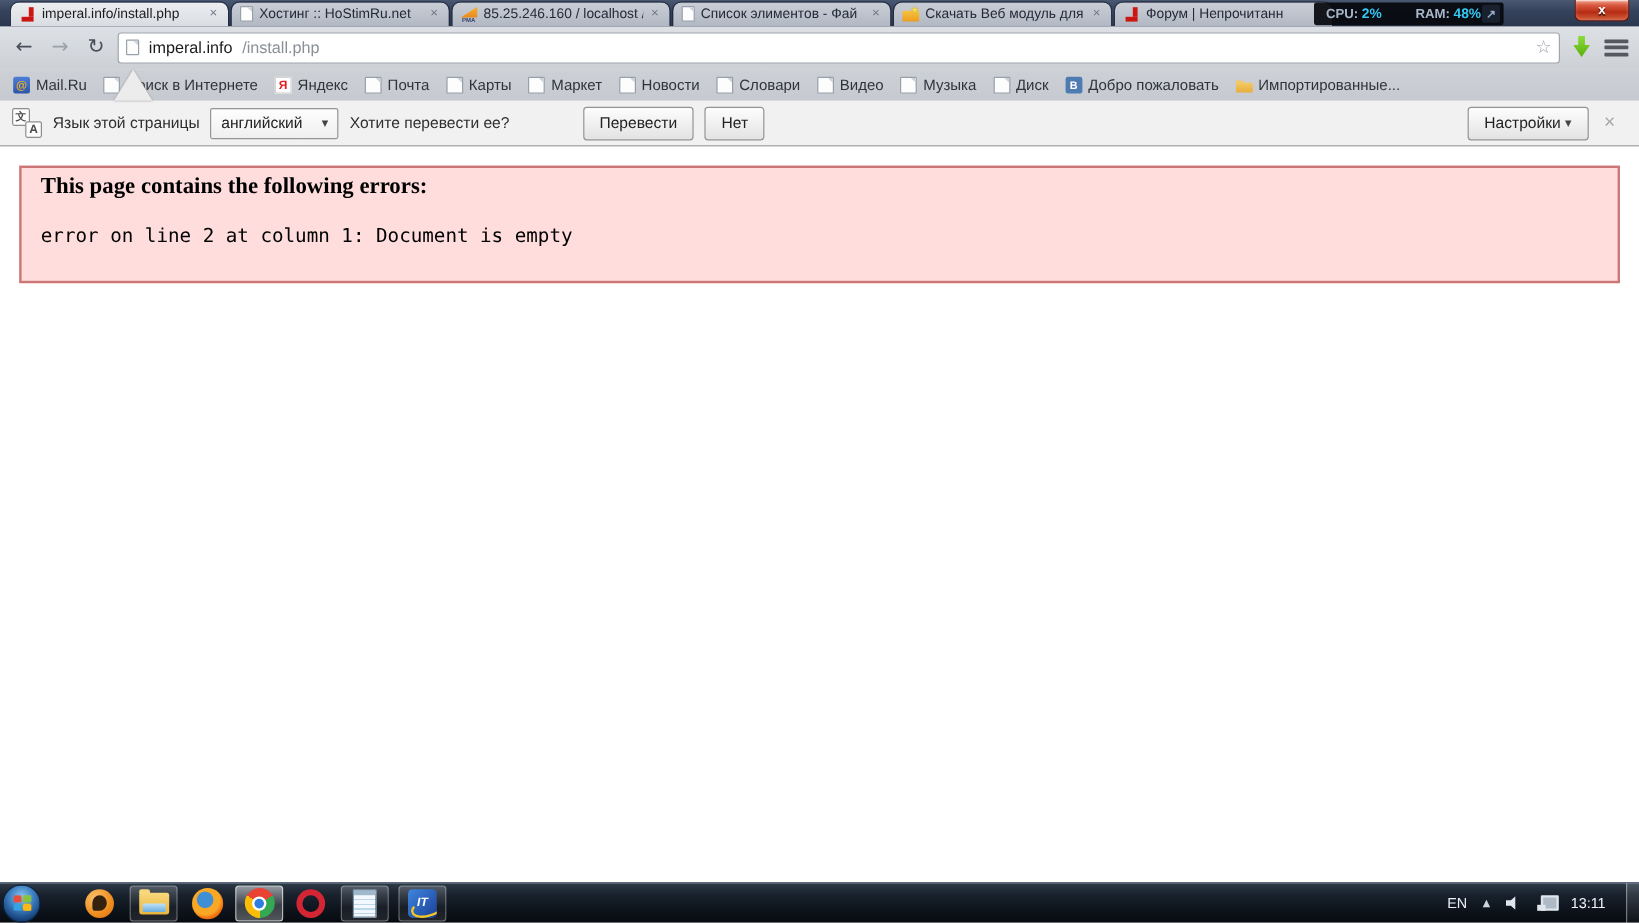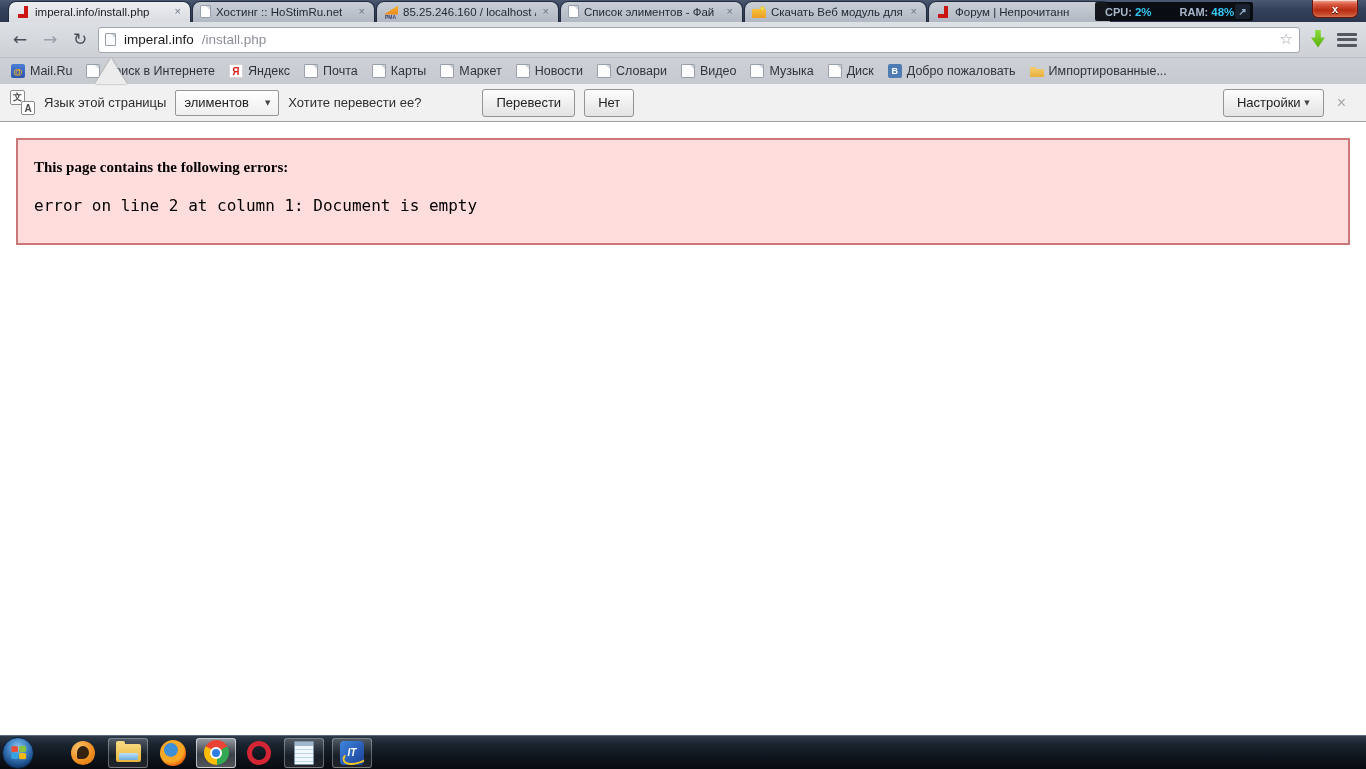--- a/index.html
+++ b/index.html
@@ -116,21 +116,21 @@
   .btn-translate { margin-left:52px; }
   .tr-spacer { flex:1; }
   .infobar-close { color:#a6a6a6; font-size:16px; margin:0 10px 0 4px; line-height:1; }
 
   
   .content { height:613px; background:#fff; overflow:hidden; }
   .parse-error {
     margin:16px; border:2px solid #c77; background:#fdd; padding:2px 16px 8px;
     color:#000;
   }
-  .parse-error h3 { font-family:"Liberation Serif", serif; font-size:15px; font-weight:bold; margin:17px 0; }
+  .parse-error h3 { font-family:"Liberation Serif", serif; font-size:19px; font-weight:bold; margin:3px 0; }
   .parse-error .mono { font-family:"DejaVu Sans Mono", monospace; font-size:16px; margin:20px 0; }
 
   
   .taskbar {
     height:34px; border-top:1px solid #5b6a7c;
     background:linear-gradient(180deg,#2d3a48 0%,#18212c 30%,#0d131b 70%,#070b10 100%);
     display:flex; align-items:center; padding-left:2px; position:relative;
   }
   .orb { width:32px; height:32px; border-radius:50%; flex:none; margin-right:34px;
     background:radial-gradient(circle at 50% 32%, #8cc8f2 0%, #3d7fc0 40%, #15417a 75%, #0a2850 100%);
@@ -304,21 +304,21 @@
 </div>
 
 <div class="translate-bar">
   <div class="notch"></div>
   <div class="tr-ico">
     <span class="sq sq1">文</span>
     <span class="sq sq2">A</span>
   </div>
   <span>Язык этой страницы</span>
   <div class="tr-select">
-    <span>элиментов</span>
+    <span>английский</span>
     <span class="caret">▼</span>
   </div>
   <span>Хотите перевести ее?</span>
   <div class="tr-btn btn-translate">Перевести</div>
   <div class="tr-btn">Нет</div>
   <span class="tr-spacer"></span>
   <div class="tr-btn settings-btn">
     <span>Настройки</span>&nbsp;
     <span class="caret">▼</span>
   </div>
@@ -356,13 +356,21 @@
   <div class="task-plain" style="margin-right:10px;">
     <span class="ico-opera"></span>
   </div>
   <div class="task-btn" style="margin-right:8px;">
     <span class="ico-notepad"></span>
   </div>
   <div class="task-btn">
     <span class="ico-it">IT</span>
   </div>
 
+  <div class="tray">
+    <span class="tray-lang">EN</span>
+    <span class="tray-arrow">▲</span>
+    <span class="ico-speaker"></span>
+    <span class="ico-network"></span>
+    <span class="tray-clock">13:11</span>
+    <span class="show-desktop"></span>
+  </div>
 </div>
 
 </body></html>

